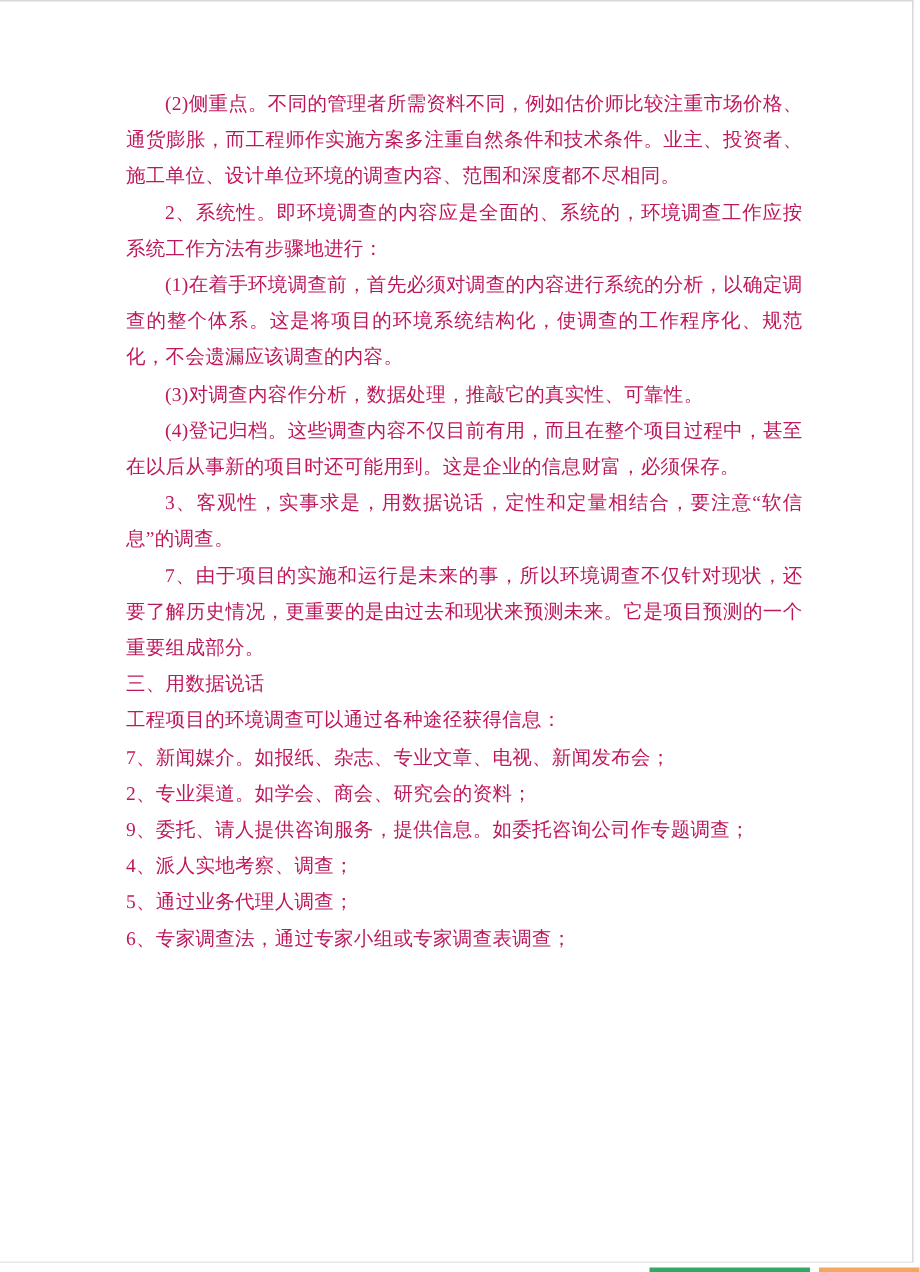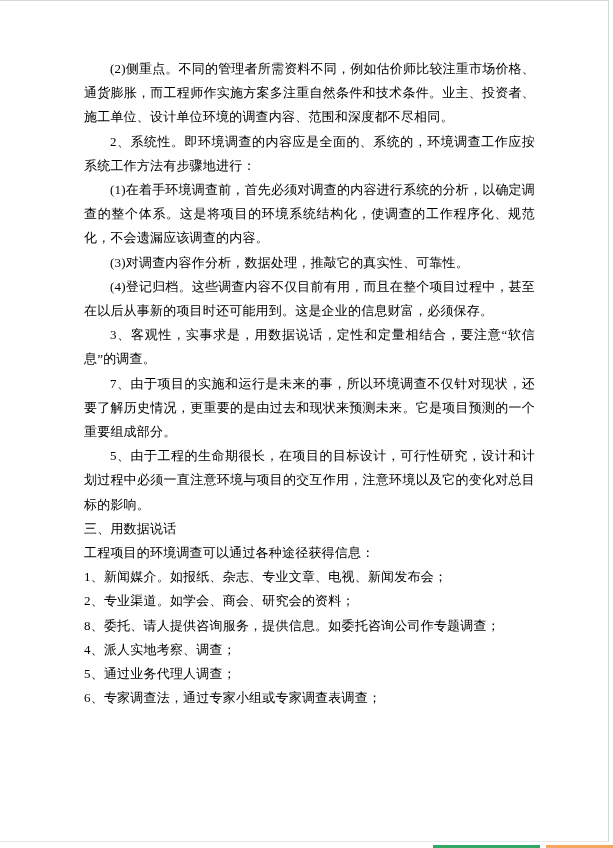--- a/index.html
+++ b/index.html
@@ -25,21 +25,21 @@
   }
   .content {
     position: absolute;
     left: 0;
     top: 0;
     width: 613px;
     padding: 57px 78px 0 84px;
     box-sizing: border-box;
     font-size: 13px;
     line-height: 24.2px;
-    color: #000000;
+    color: #be185d;
     text-align: justify;
     letter-spacing: 0.2px;
   }
   .content p {
     margin: 0;
     padding: 0;
   }
   .p-indent   { text-indent: 2em; }
   .p-heading  { margin-left: -16px; }
   .p-sub      { margin-left: 48px; }
@@ -57,26 +57,25 @@
 <div class="page"></div>
 
 <div class="content" id="doc-content">
     <p class="p-indent">(2)侧重点。不同的管理者所需资料不同，例如估价师比较注重市场价格、通货膨胀，而工程师作实施方案多注重自然条件和技术条件。业主、投资者、施工单位、设计单位环境的调查内容、范围和深度都不尽相同。</p>
     <p class="p-indent">2、系统性。即环境调查的内容应是全面的、系统的，环境调查工作应按系统工作方法有步骤地进行：</p>
     <p class="p-indent">(1)在着手环境调查前，首先必须对调查的内容进行系统的分析，以确定调查的整个体系。这是将项目的环境系统结构化，使调查的工作程序化、规范化，不会遗漏应该调查的内容。</p>
     <p class="p-indent">(3)对调查内容作分析，数据处理，推敲它的真实性、可靠性。</p>
     <p class="p-indent">(4)登记归档。这些调查内容不仅目前有用，而且在整个项目过程中，甚至在以后从事新的项目时还可能用到。这是企业的信息财富，必须保存。</p>
     <p class="p-indent">3、客观性，实事求是，用数据说话，定性和定量相结合，要注意“软信息”的调查。</p>
     <p class="p-indent">7、由于项目的实施和运行是未来的事，所以环境调查不仅针对现状，还要了解历史情况，更重要的是由过去和现状来预测未来。它是项目预测的一个重要组成部分。</p>
-    <p class="p-indent">5、由于工程的生命期很长，在项目的目标设计，可行性研究，设计和计划过程中必须一直注意环境与项目的交互作用，注意环境以及它的变化对总目标的影响。</p>
     <p class="p-heading">三、用数据说话</p>
     <p class="p-sub">工程项目的环境调查可以通过各种途径获得信息：</p>
-    <p class="p-sub">1、新闻媒介。如报纸、杂志、专业文章、电视、新闻发布会；</p>
+    <p class="p-sub">7、新闻媒介。如报纸、杂志、专业文章、电视、新闻发布会；</p>
     <p class="p-sub">2、专业渠道。如学会、商会、研究会的资料；</p>
-    <p class="p-sub">8、委托、请人提供咨询服务，提供信息。如委托咨询公司作专题调查；</p>
+    <p class="p-sub">9、委托、请人提供咨询服务，提供信息。如委托咨询公司作专题调查；</p>
     <p class="p-sub">4、派人实地考察、调查；</p>
     <p class="p-sub">5、通过业务代理人调查；</p>
     <p class="p-sub">6、专家调查法，通过专家小组或专家调查表调查；</p>
   </div>
 
 <div id="footer-bars">
     <div class="bottom-bar bar-0" style="background: rgb(49, 169, 101);"></div>
     <div class="bottom-bar bar-1" style="background: rgb(244, 167, 97);"></div>
   </div>
 

